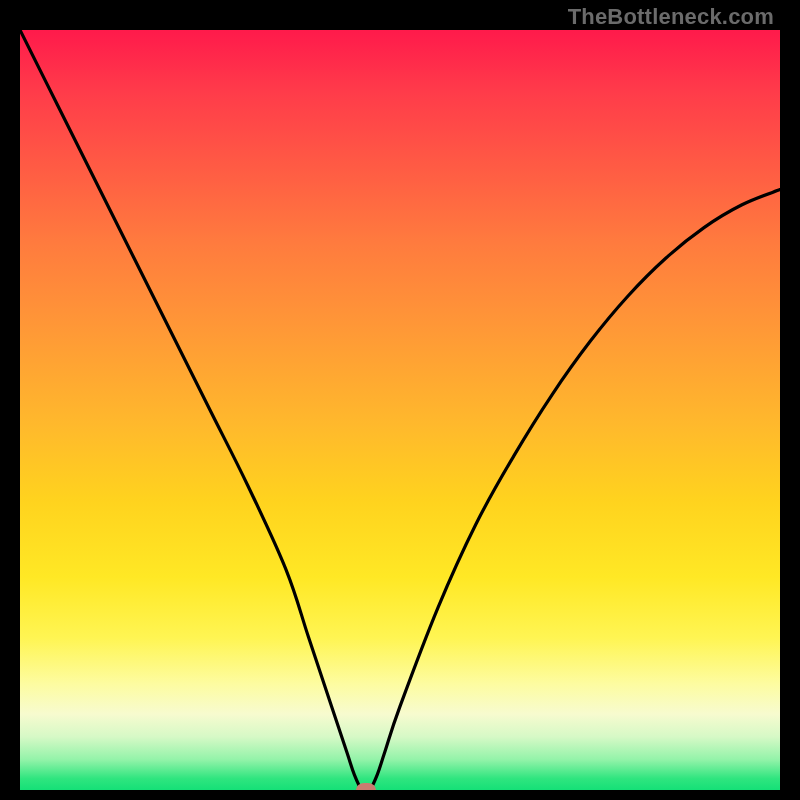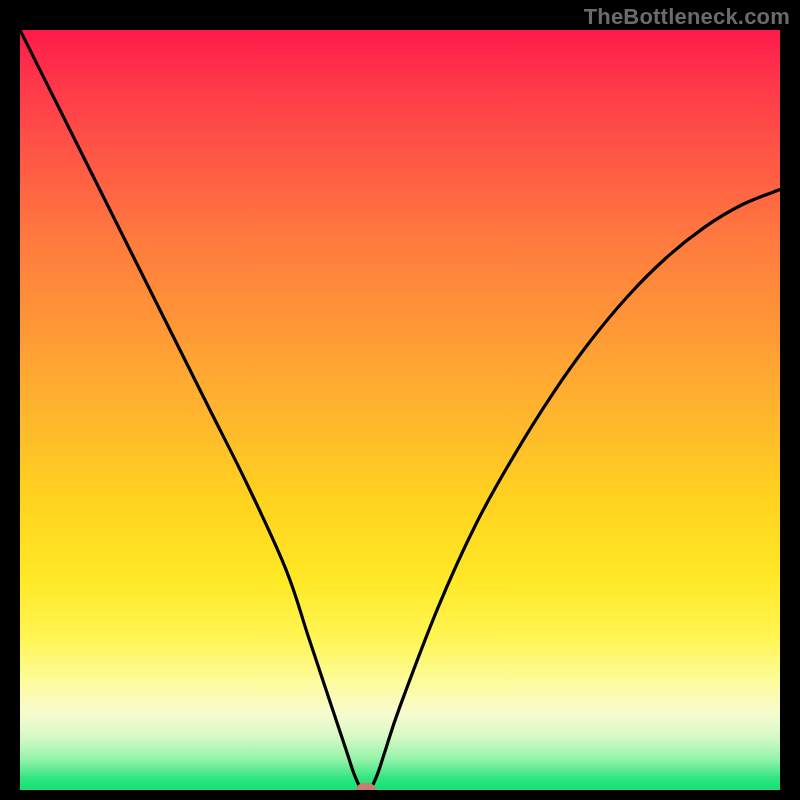--- a/index.html
+++ b/index.html
@@ -6,21 +6,21 @@
   html, body { width: 800px; height: 800px; overflow: hidden; background: #000; }
   .frame {
     position: relative;
     width: 800px;
     height: 800px;
     background: #000;
   }
   .watermark {
     position: absolute;
     top: 4px;
-    right: 10px;
+    right: 26px;
     font-family: Arial, Helvetica, sans-serif;
     font-size: 22px;
     font-weight: 600;
     color: #6b6b6b;
     letter-spacing: 0.2px;
     z-index: 5;
   }
   .plot-area {
     position: absolute;
     left: 20px;

